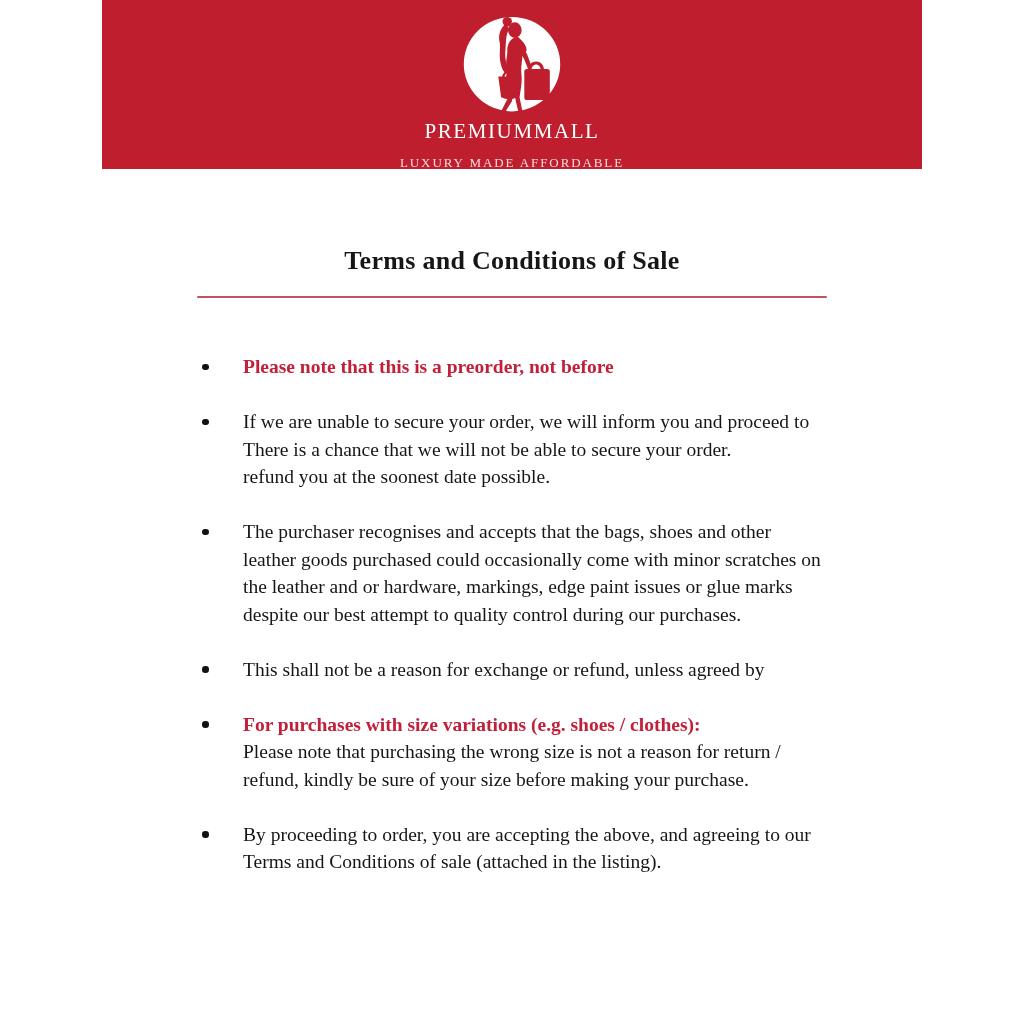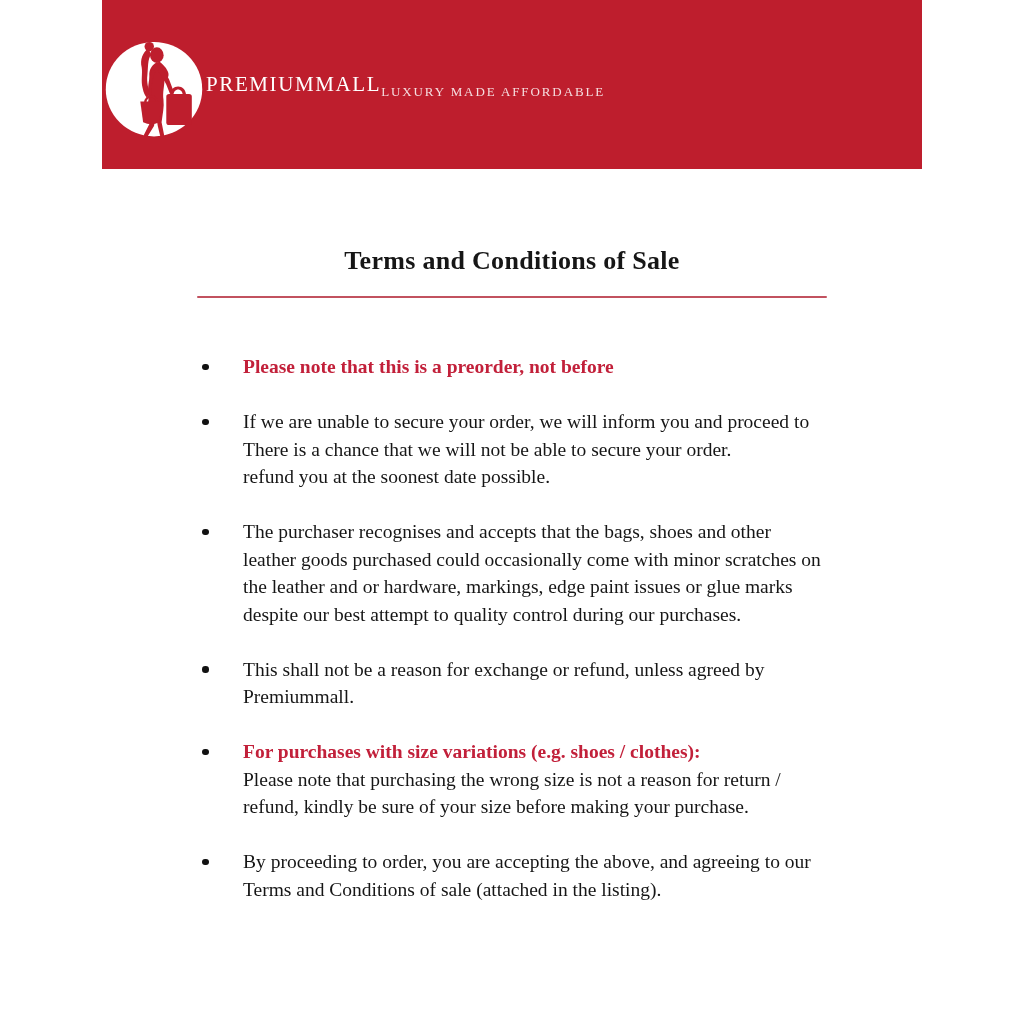--- a/index.html
+++ b/index.html
@@ -3,21 +3,21 @@
 <meta charset="utf-8">
 <style>
   html,body{margin:0;padding:0}
   body{
     width:1024px;height:1024px;background:#ffffff;position:relative;overflow:hidden;
     font-family:"Liberation Serif",serif;
   }
   
   .banner{
     position:absolute;left:102px;top:0;width:820px;height:169px;
-    background:#be1e2d;display:flex;flex-direction:row;align-items:center;
+    background:#be1e2d;display:flex;flex-direction:column;align-items:center;
   }
   .logo{margin-top:14px;display:block}
   .brand{
     color:#ffffff;font-size:21px;letter-spacing:1.6px;line-height:23px;margin-top:0;
     font-family:"Liberation Serif",serif;
   }
   .tagline{
     color:rgba(255,255,255,0.85);font-size:13px;letter-spacing:1.9px;line-height:11px;margin-top:14px;
   }
   
@@ -99,21 +99,20 @@
     <span class="dot"></span>
     <div class="ln">The purchaser recognises and accepts that the bags, shoes and other</div>
     <div class="ln">leather goods purchased could occasionally come with minor scratches on</div>
     <div class="ln">the leather and or hardware, markings, edge paint issues or glue marks</div>
     <div class="ln">despite our best attempt to quality control during our purchases.</div>
   </li>
 
   <li class="term">
     <span class="dot"></span>
     <div class="ln">This shall not be a reason for exchange or refund, unless agreed by</div>
-    <div class="ln">Premiummall.</div>
   </li>
 
   <li class="term">
     <span class="dot"></span>
     <div class="hl">For purchases with size variations (e.g. shoes / clothes):</div>
     <div class="ln">Please note that purchasing the wrong size is not a reason for return /</div>
     <div class="ln">refund, kindly be sure of your size before making your purchase.</div>
   </li>
 
   <li class="term">

